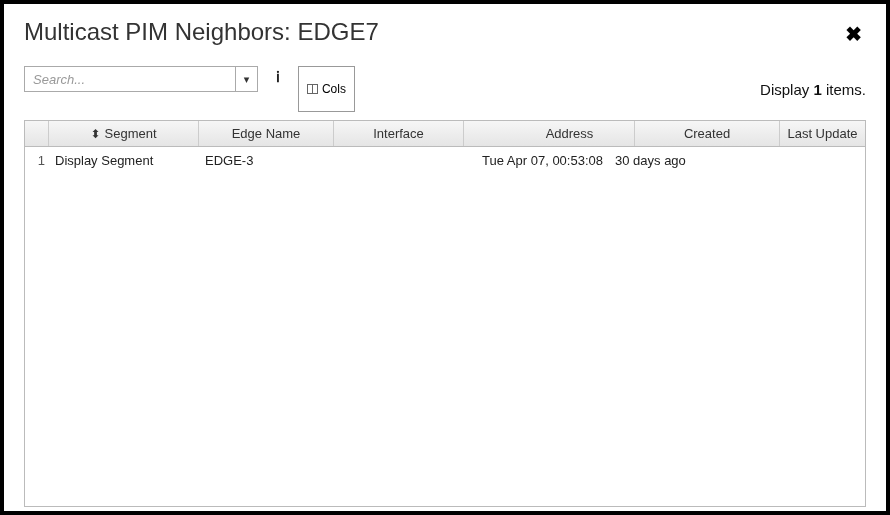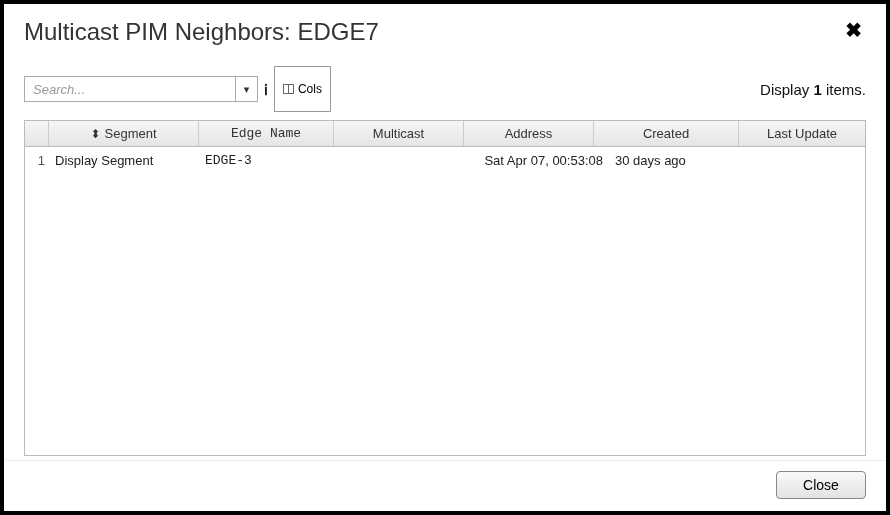--- a/index.html
+++ b/index.html
@@ -18,21 +18,21 @@
     .dialog {
       background: #fff;
       height: 100%;
       position: relative;
       display: flex;
       flex-direction: column;
     }
     .dialog-header {
       padding: 14px 20px 8px 20px;
       display: flex;
-      align-items: flex-start;
+      align-items: flex-end;
       justify-content: space-between;
       gap: 16px;
     }
     .dialog-title {
       font-size: 24px;
       font-weight: 400;
       color: #333;
     }
     .close-x {
       font-size: 20px;
@@ -48,22 +48,21 @@
       flex-direction: column;
     }
     .toolbar {
       display: flex;
       align-items: center;
       justify-content: space-between;
       margin-bottom: 8px;
     }
     .toolbar-left {
       display: flex;
-      align-items: center;
-      gap: 6px;
+      gap: 18px;
     }
     .search-wrap {
       display: flex;
       border: 1px solid #aaa;
       height: 26px;
     }
     .search-input {
       width: 210px;
       border: none;
       padding: 0 8px;
@@ -135,23 +134,23 @@
       display: flex;
       align-items: center;
       justify-content: center;
       font-size: 13px;
       color: #333;
       position: relative;
     }
     .col-h:last-child { border-right:none; }
     .col-rownum { width: 24px; }
     .col-segment { width: 150px; }
-    .col-edge { width: 135px; font-family: Liberation Mono, monospace; }
+    .col-edge { width: 135px; }
     .col-interface { width: 130px; }
-    .col-address { width: 130px; }
+    .col-address { width: 130px; margin-left: 41px; }
     .col-created { width: 145px; text-align: right; }
     .col-update { flex: 1; }
     .sort-ind {
       margin-right: 4px;
       font-size: 12px;
     }
     .grid-body { flex: 1; overflow: auto; }
     .grid-row {
       display: flex;
       height: 26px;
@@ -212,42 +211,39 @@
         <div class="grid-head">
           <div class="col-h col-rownum"></div>
           <div class="col-h col-segment">
             <span class="sort-ind">⬍</span>
             <span>Segment</span>
           </div>
           <div class="col-h col-edge">
             <span>Edge Name</span>
           </div>
           <div class="col-h col-interface">
-            <span>Multicast</span>
+            <span>Interface</span>
           </div>
           <div class="col-h col-address">
             <span>Address</span>
           </div>
           <div class="col-h col-created">
             <span>Created</span>
           </div>
           <div class="col-h col-update">
             <span>Last Update</span>
           </div>
         </div>
         <div class="grid-body">
           <div class="grid-row">
             <div class="cell col-rownum">1</div>
             <div class="cell col-segment">Display Segment</div>
             <div class="cell col-edge">EDGE-3</div>
             <div class="cell col-interface"></div>
-            <div class="cell col-created">Sat Apr 07, 00:53:08</div>
+            <div class="cell col-created">Tue Apr 07, 00:53:08</div>
             <div class="cell col-update">30 days ago</div>
           </div>
         </div>
       </div>
     </div>
 
-    <div class="footer">
-      <button class="close-btn">Close</button>
-    </div>
   </div>
 </div>
 
 </body></html>

